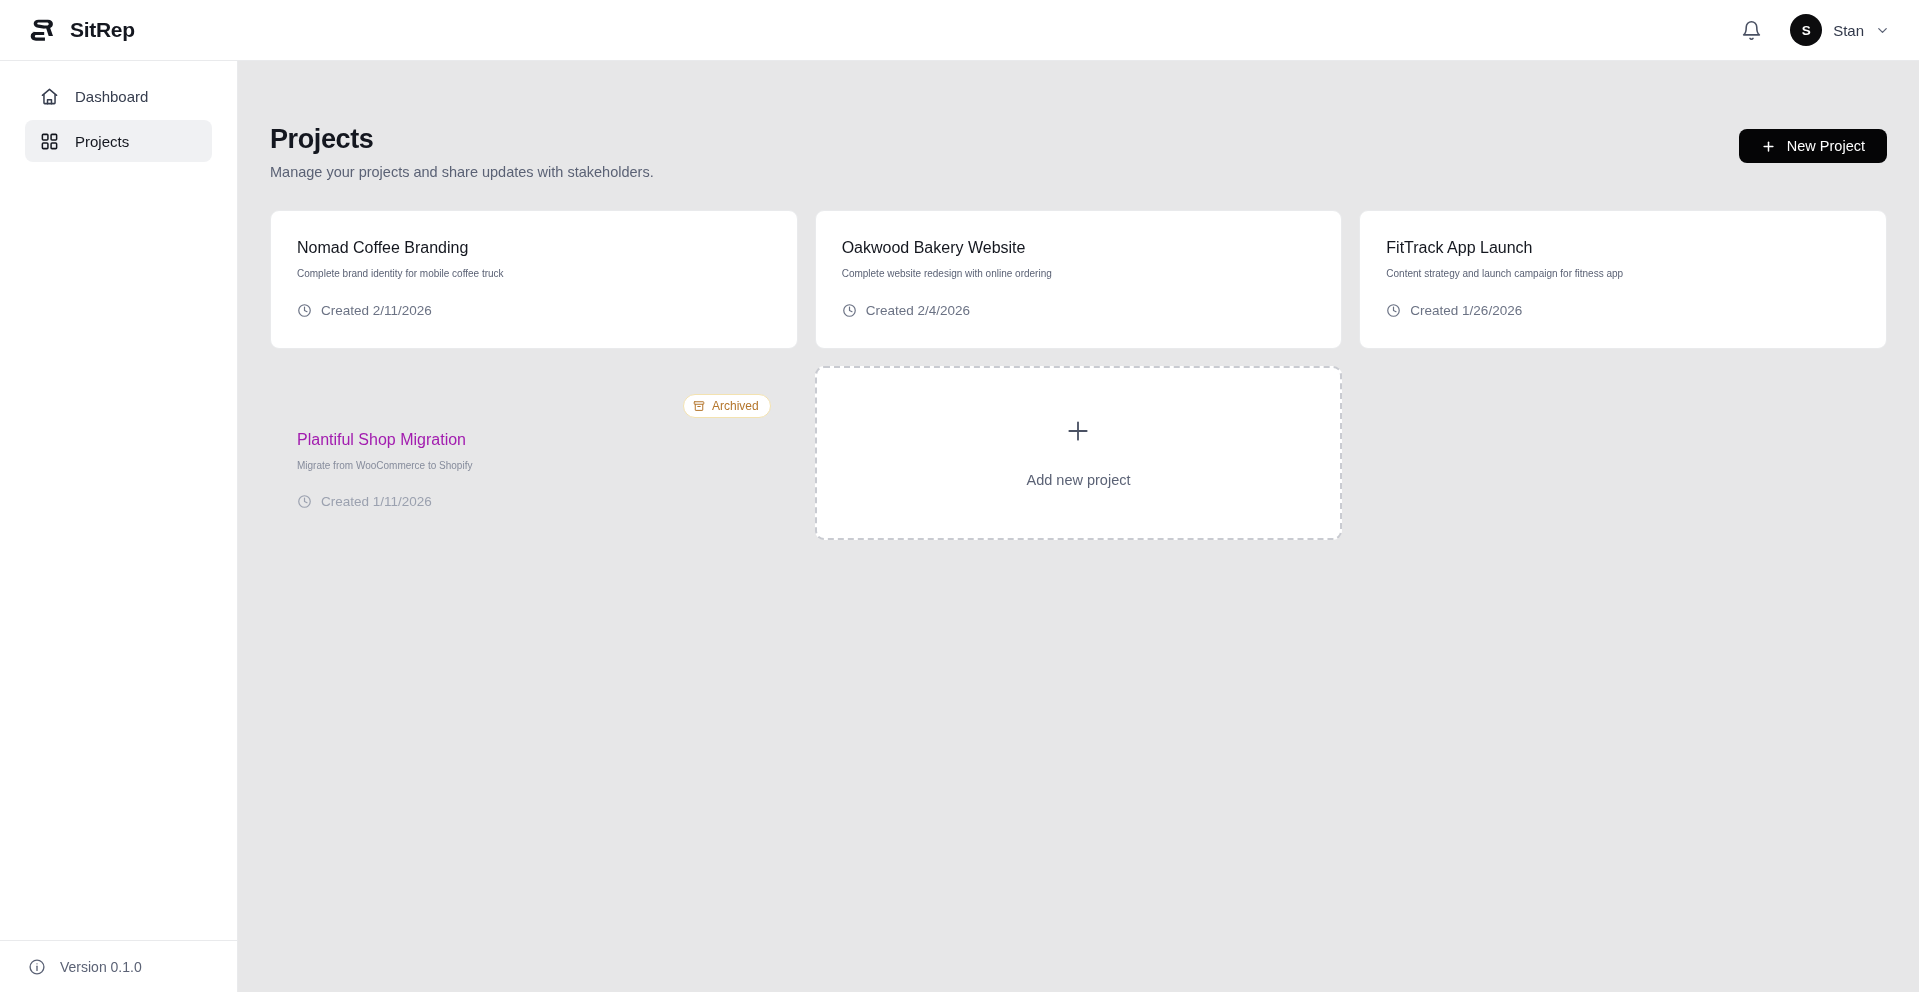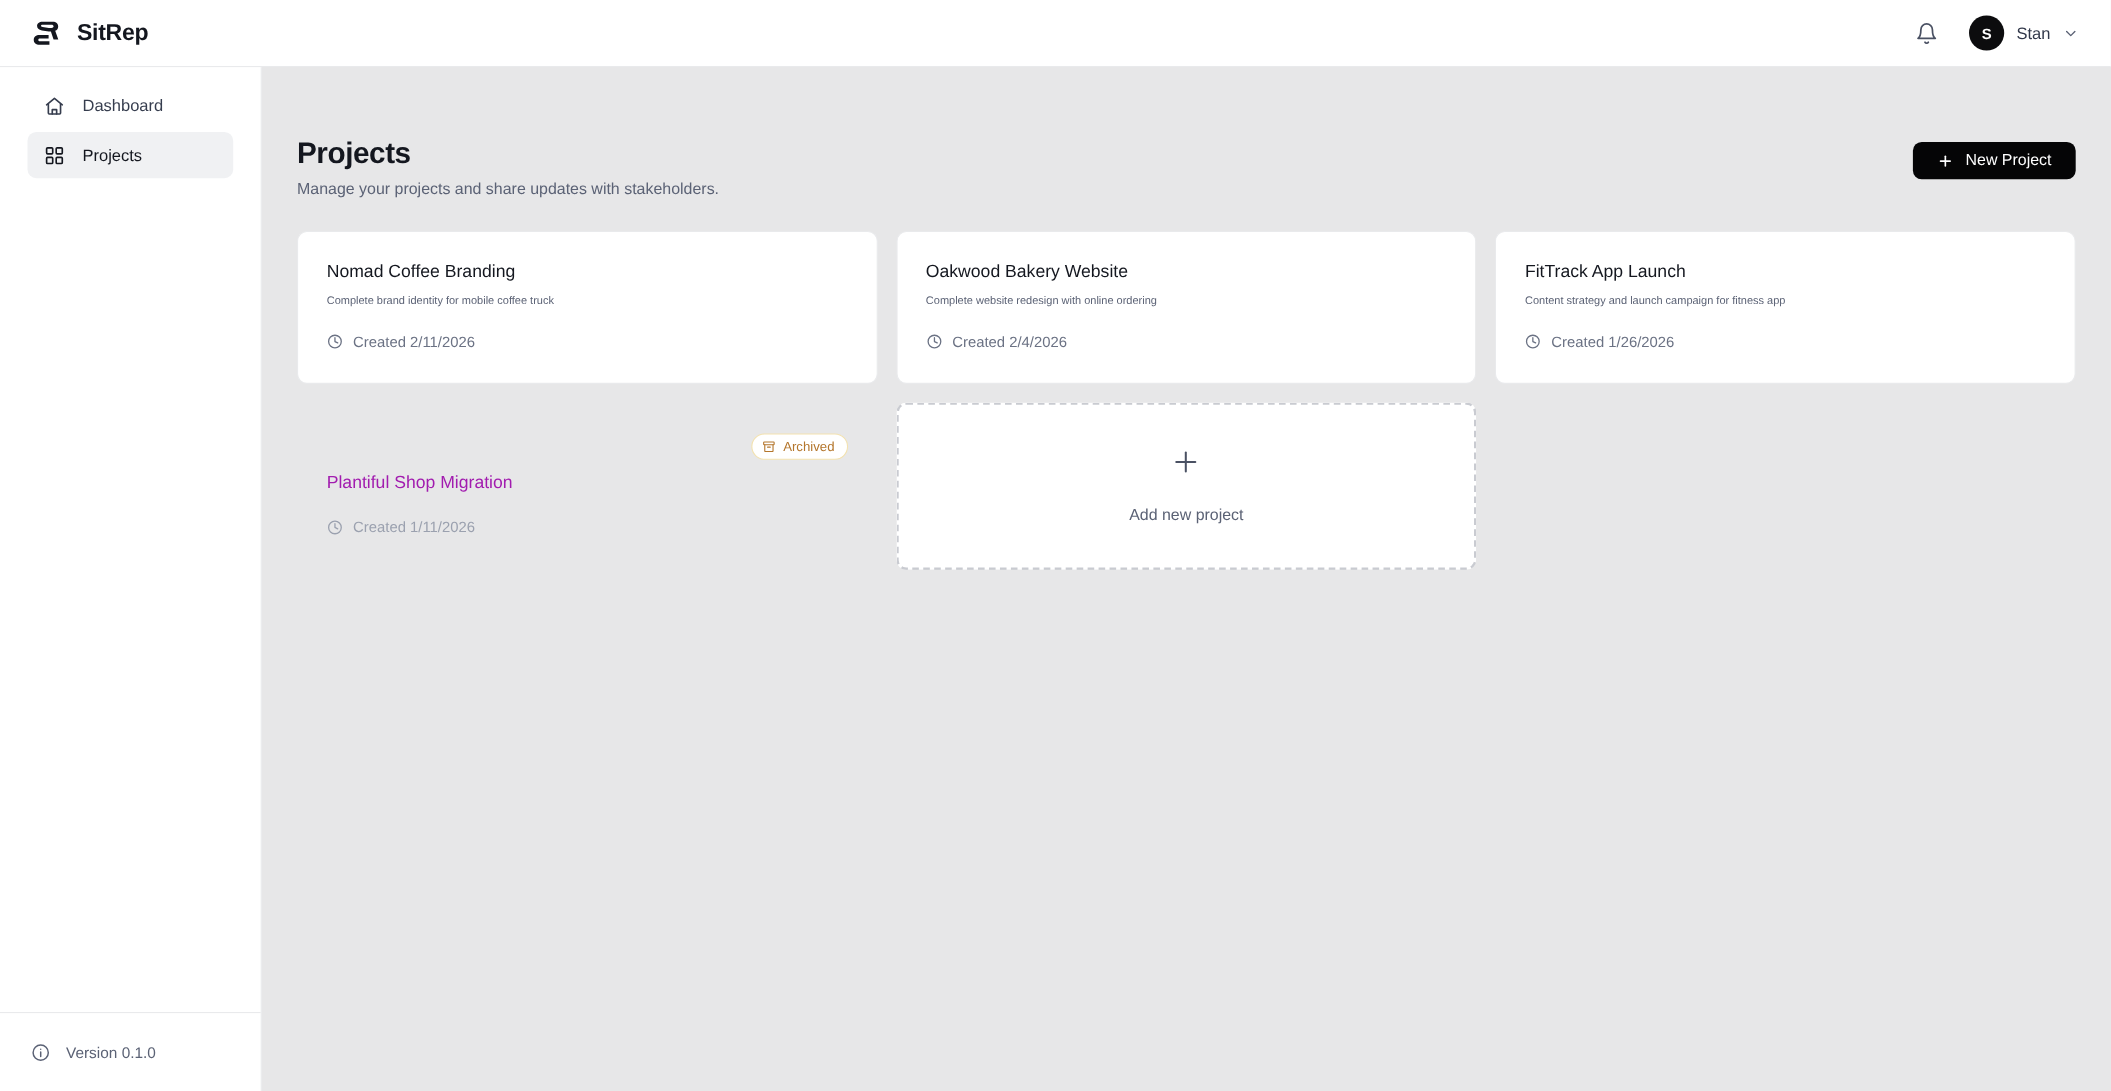--- a/index.html
+++ b/index.html
@@ -155,21 +155,21 @@
   .nav-icon {
     width: 19px;
     height: 19px;
     flex: 0 0 19px;
     display: block;
   }
 
   .sidebar-footer {
     border-top: 1px solid #e9eaec;
     padding: 12px 28px;
-    height: 72px;
+    height: 52px;
     display: flex;
     align-items: center;
     gap: 14px;
     color: #5b6275;
     font-size: 14px;
   }
 
   .info-icon {
     width: 18px;
     height: 18px;
@@ -478,20 +478,21 @@
             <div class="card-title">Plantiful Shop Migration</div>
             <span class="badge">
               <svg class="badge-icon" viewBox="0 0 24 24" fill="none" stroke="#b4762c" stroke-width="2" stroke-linecap="round" stroke-linejoin="round">
                 <rect x="2.5" y="3.5" width="19" height="5" rx="1"></rect>
                 <path d="M4.5 8.5V20a0.8 0.8 0 0 0 .8.8h13.4a0.8 0.8 0 0 0 .8-.8V8.5"></path>
                 <line x1="9.5" y1="13" x2="14.5" y2="13"></line>
               </svg>
               <span>Archived</span>
             </span>
           </div>
+          <div class="card-desc">Migrate from WooCommerce to Shopify</div>
           <div class="card-meta">
             <svg class="clock-icon" viewBox="0 0 24 24" fill="none" stroke="#9ba1af" stroke-width="1.9" stroke-linecap="round" stroke-linejoin="round">
               <circle cx="12" cy="12" r="9.2"></circle>
               <polyline points="12 6.5 12 12 16 14"></polyline>
             </svg>
             <span>Created 1/11/2026</span>
           </div>
         </div>
 
         <div class="add-card">

